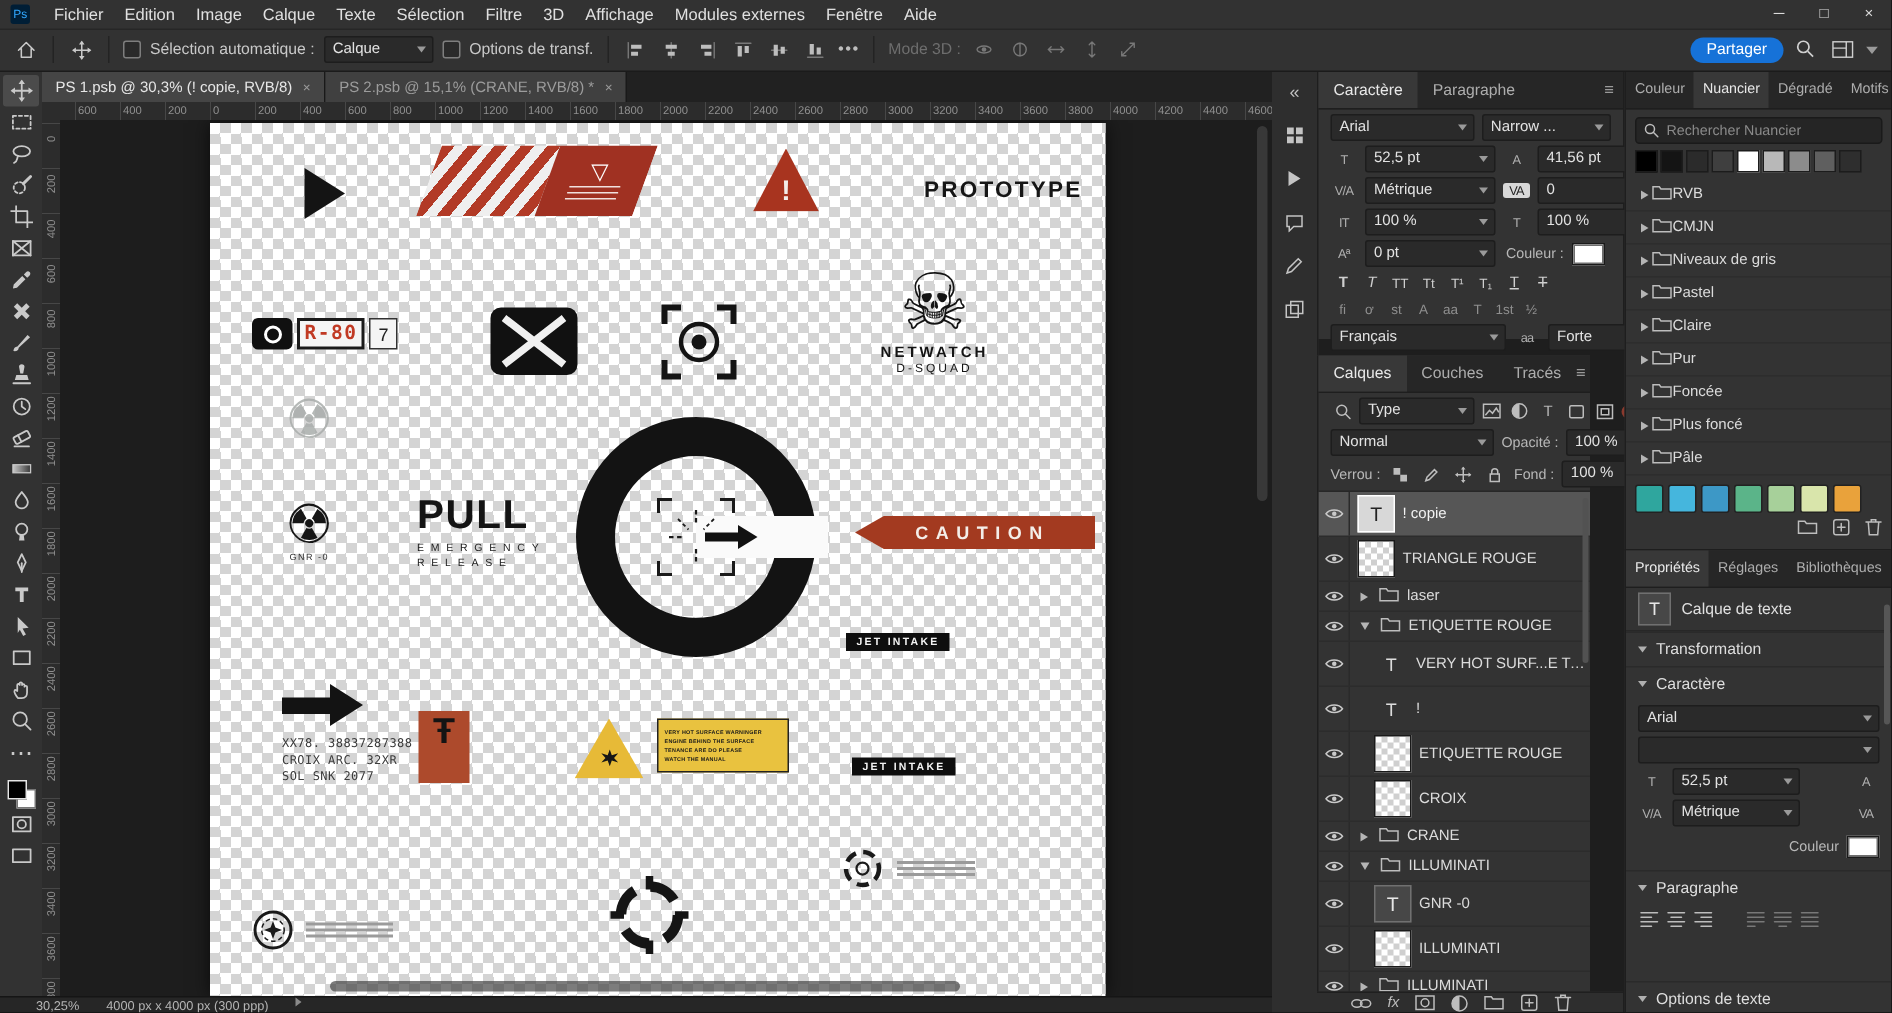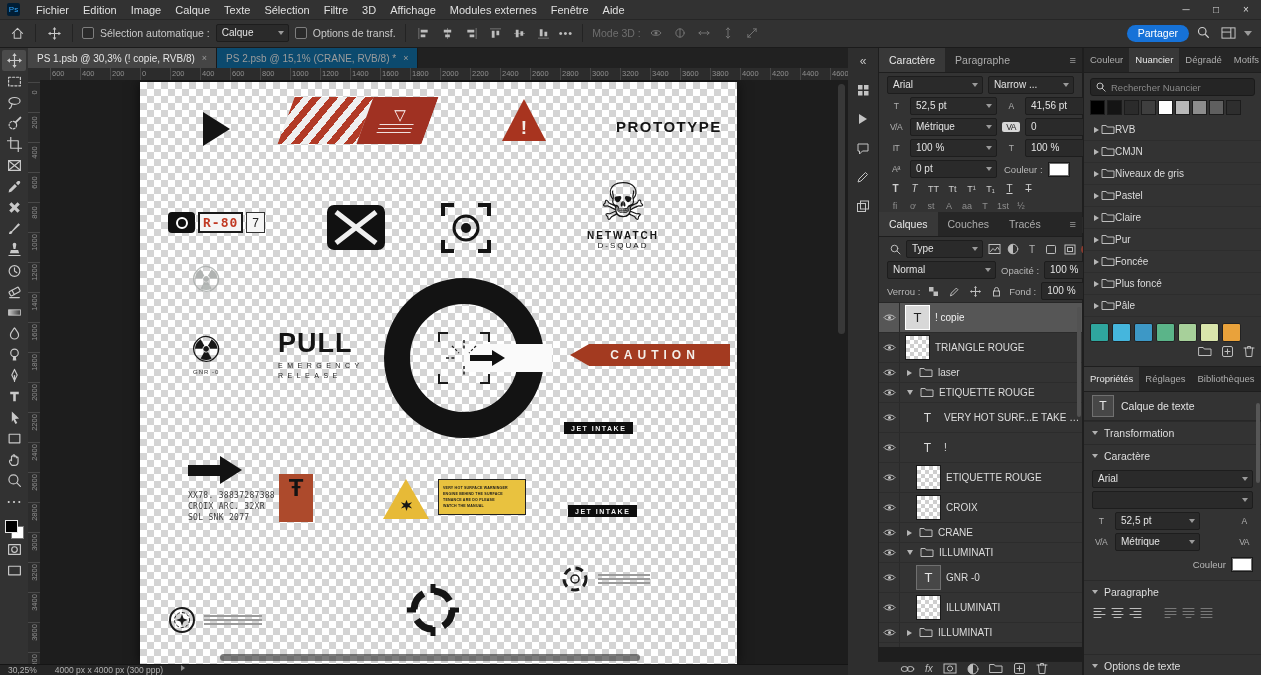--- a/index.html
+++ b/index.html
@@ -44,21 +44,21 @@
   .tool svg{width:15px;height:15px}
   .tool.selected{background:#4b4b4b}
   .fgbg{position:relative;width:19px;height:19px;margin-top:8px;flex:none}
   .fg{position:absolute;left:0;top:0;width:11px;height:11px;border:1px solid #e6e6e6;z-index:2}
   .bgc{position:absolute;right:0;bottom:0;width:11px;height:11px;border:1px solid #777}
 
   
   #doctabs{position:absolute;left:28px;top:48px;width:820px;height:20px;background:#212121;
            display:flex;border-bottom:1px solid #181818}
   .doc-tab{display:flex;align-items:center;gap:7px;padding:0 9px;font-size:10px;color:#9c9c9c;
-           background:#0c4a6e;border-right:1px solid #191919;white-space:nowrap}
+           background:#404040;border-right:1px solid #191919;white-space:nowrap}
   .doc-tab.active{background:#454545;color:#e6e6e6}
   .tab-close{font-size:9px;color:#9a9a9a}
 
   
   #ruler-corner{position:absolute;left:28px;top:68px;width:12px;height:12px;background:#2c2c2c;
                 border-right:1px solid #1c1c1c;border-bottom:1px solid #1c1c1c}
   #hruler{position:absolute;left:40px;top:68px;width:808px;height:12px;background:#2c2c2c;
           border-bottom:1px solid #1c1c1c;overflow:hidden;
           background-image:repeating-linear-gradient(90deg,#474747 0 1px,transparent 1px 30px);
           background-position:10px 0}
@@ -135,21 +135,21 @@
   .wl-line{font-size:3.6px;color:#1a1a1a;line-height:1.7;letter-spacing:.2px;font-weight:bold;white-space:nowrap}
   #d-reticle2{left:265px;top:500px}
   #d-stampR{left:420px;top:482px;display:flex;gap:8px;align-items:center}
   #d-stampL{left:28px;top:524px;display:flex;gap:8px;align-items:center}
   .stamp-txt i{display:block;height:1.5px;background:#9b9b9b;margin:2.5px 0}
   .stamp-txt.w52 i{width:52px}
   .stamp-txt.w58 i{width:58px}
 
   
   #statusbar{position:absolute;left:0;top:664px;width:848px;height:11px;background:#262626;border-top:1px solid #151515;
-             display:flex;align-items:flex-start;font-size:8.5px;color:#b5b5b5;padding-left:8px;gap:18px;box-sizing:border-box}
+             display:flex;align-items:flex-start;font-size:8.5px;color:#b5b5b5;padding-left:24px;gap:18px;box-sizing:border-box}
   .sb-chev{width:0;height:0;border-left:4px solid #8a8a8a;border-top:3px solid transparent;border-bottom:3px solid transparent}
 
   
   #dockstrip{position:absolute;left:848px;top:48px;width:30px;height:627px;background:#2e2e2e;
              border-right:1px solid #1e1e1e;display:flex;flex-direction:column;align-items:center;padding-top:5px;gap:13px}
   .dock-ic{width:18px;height:16px;display:flex;align-items:center;justify-content:center;color:#c4c4c4;font-size:12px;flex:none}
   .tri-r{width:0;height:0;border-left:8px solid #c4c4c4;border-top:5px solid transparent;border-bottom:5px solid transparent}
 
   
   .panel{position:absolute;background:#333333;border-left:1px solid #1e1e1e;box-sizing:border-box}
@@ -171,21 +171,21 @@
   #stylebtns .stb:nth-child(5),#stylebtns .stb:nth-child(6){font-size:9px}
   #stylebtns .stb:nth-child(7){text-decoration:underline}
   #stylebtns .stb:nth-child(8){text-decoration:line-through}
   .otb{min-width:16px;height:14px;font-size:9px;color:#8f8f8f;display:flex;align-items:center;justify-content:center;flex:none}
   .plabel{font-size:9.5px;color:#b8b8b8;white-space:nowrap}
   .cswatch{width:20px;height:13px;border:1px solid #1a1a1a;box-shadow:0 0 0 1px #6e6e6e inset}
 
   
   #charpanel{left:878px;top:48px;width:204px;height:178px}
   
-  #layerspanel{left:878px;top:212px;width:204px;height:435px}
+  #layerspanel{left:878px;top:237px;width:182px;height:435px}
   .f-ic{width:16px;height:15px;display:flex;align-items:center;justify-content:center;color:#b5b5b5;font-size:10px;flex:none}
   .switch{width:16px;height:9px;background:#8a3a2e;border-radius:5px;position:relative;margin-left:auto;flex:none}
   .switch i{position:absolute;right:1px;top:1px;width:7px;height:7px;background:#ddd;border-radius:50%}
   #layerlist{position:absolute;left:0;top:90px;right:0;bottom:0;overflow:hidden;border-top:1px solid #272727}
   .layer-row{height:29px;display:flex;align-items:stretch;border-bottom:1px solid #2c2c2c}
   .layer-row.grp{height:19px}
   .layer-row.selected{background:#565656}
   .eye{width:20px;display:flex;align-items:center;justify-content:center;border-right:1px solid #2a2a2a;flex:none}
   .lrow-c{display:flex;align-items:center;gap:5px;padding-left:5px;overflow:hidden;flex:1}
   .thumb{width:23px;height:23px;border:1px solid #191919;flex:none;background-color:#fff;

